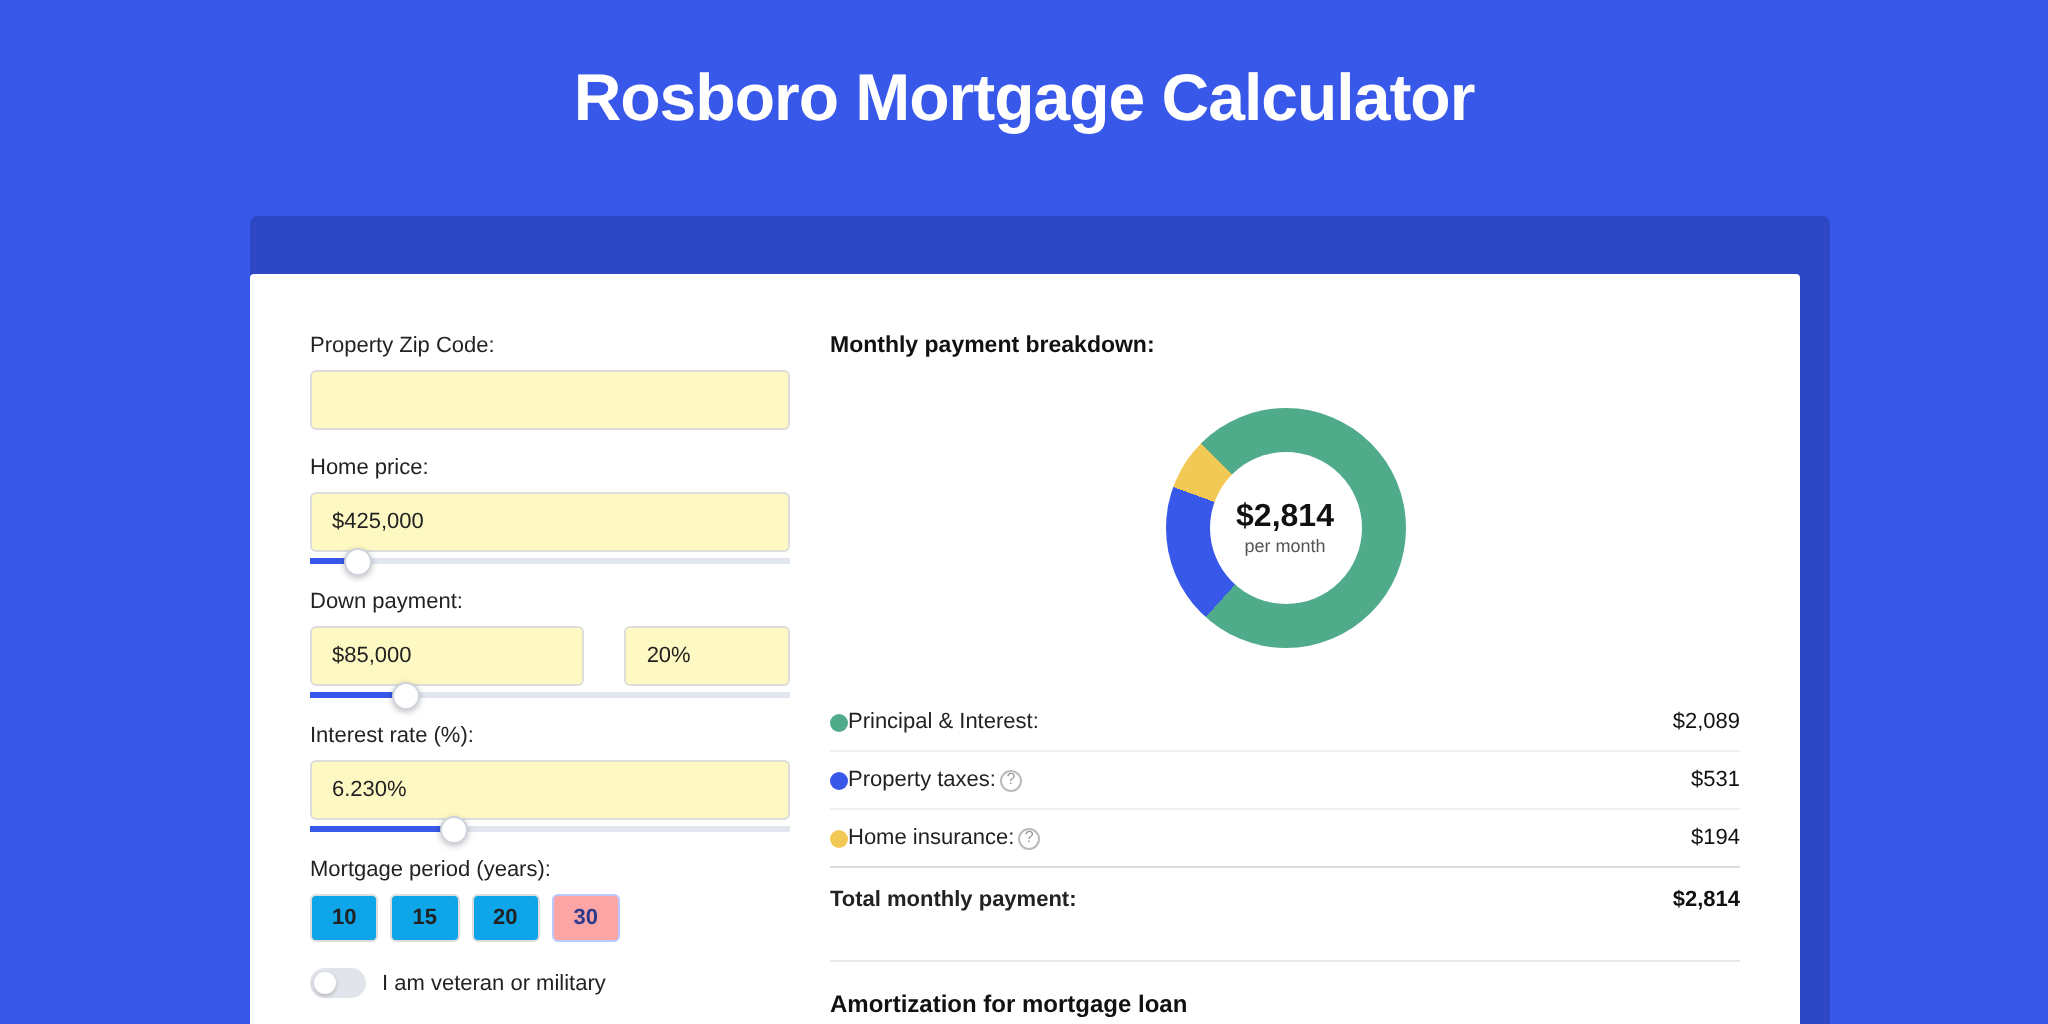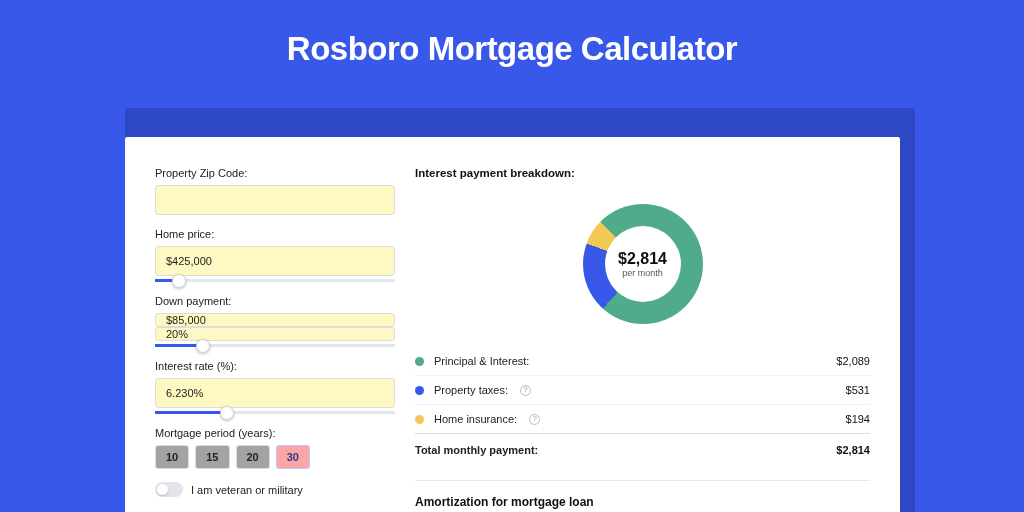--- a/index.html
+++ b/index.html
@@ -47,21 +47,21 @@
     border: 1px solid #ddd;
     border-radius: 3px;
     height: 30px;
     padding: 0 10px;
     font-size: 11px;
     color: #222;
     background: #fef9c3;
   }
   .field-group { margin-bottom: 13px; }
 
-  .row-inputs { display: flex; gap: 0; flex-direction: column; }
+  .row-inputs { display: flex; gap: 20px; }
   .row-inputs .wide { flex: 1.9; }
   .row-inputs .narrow { flex: 1; }
 
   .slider-track {
     position: relative;
     height: 3px;
     background: #e2e6ef;
     margin-top: 3px;
   }
   .slider-fill {
@@ -77,21 +77,21 @@
     background: #fff;
     border: 1px solid #cfd3db;
     box-shadow: 0 1px 3px rgba(0,0,0,0.25);
     transform: translateX(-50%);
   }
 
   .period-row { display: flex; gap: 6px; margin-top: 6px; }
   .period-btn {
     border: 1px solid #ddd;
     border-radius: 3px;
-    background: #a3a3a3;
+    background: #0ea5e9;
     font-size: 11px;
     font-weight: 600;
     color: #222;
     padding: 5px 10px;
     cursor: pointer;
   }
   .period-btn.selected {
     background: #fca5a5;
     border-color: #bcc9ff;
     color: #2b3a8c;
@@ -131,21 +131,21 @@
   .donut-sub { font-size: 9px; color: #555; }
 
   :root {
     --c-green: #4fab8a;
     --c-blue: #3858e9;
     --c-yellow: #f3c956;
   }
 
   .legend-row { display: flex; align-items: center; justify-content: space-between; padding: 8px 0; border-top: 1px solid #f0f0f0;}
   .legend-row:first-of-type { border-top: none; }
-  .legend-left { display: flex; align-items: center; gap: 10px; font-size: 11px; color: #222; justify-content: space-between; }
+  .legend-left { display: flex; align-items: center; gap: 0; font-size: 11px; color: #222; justify-content: space-between; }
   .legend-dot { width: 9px; height: 9px; border-radius: 50%; }
   .legend-dot.green { background: var(--c-green); }
   .legend-dot.blue { background: var(--c-blue); }
   .legend-dot.yellow { background: var(--c-yellow); }
   .legend-val { font-size: 11px; color: #111; }
   .legend-row.total { border-top: 1px solid #dcdcdc; padding-top: 10px; }
   .legend-row.total .legend-left { font-weight: 700; }
   .legend-row.total .legend-val { font-weight: 700; }
   .help-icon {
     display: inline-flex; align-items: center; justify-content: center;
@@ -216,21 +216,21 @@
           </div>
       </div>
 
       <div class="toggle-row">
         <div class="toggle"></div>
         <div style="font-size:11px;">I am veteran or military</div>
       </div>
     </div>
 
     <div class="right-col">
-      <div class="section-title">Interest payment breakdown:</div>
+      <div class="section-title">Monthly payment breakdown:</div>
 
       <div class="donut-wrap">
         <div class="donut">
           <div class="donut-bg"></div>
           <div class="donut-hole">
             <div class="donut-val">$2,814</div>
             <div class="donut-sub">per month</div>
           </div>
         </div>
       </div>

